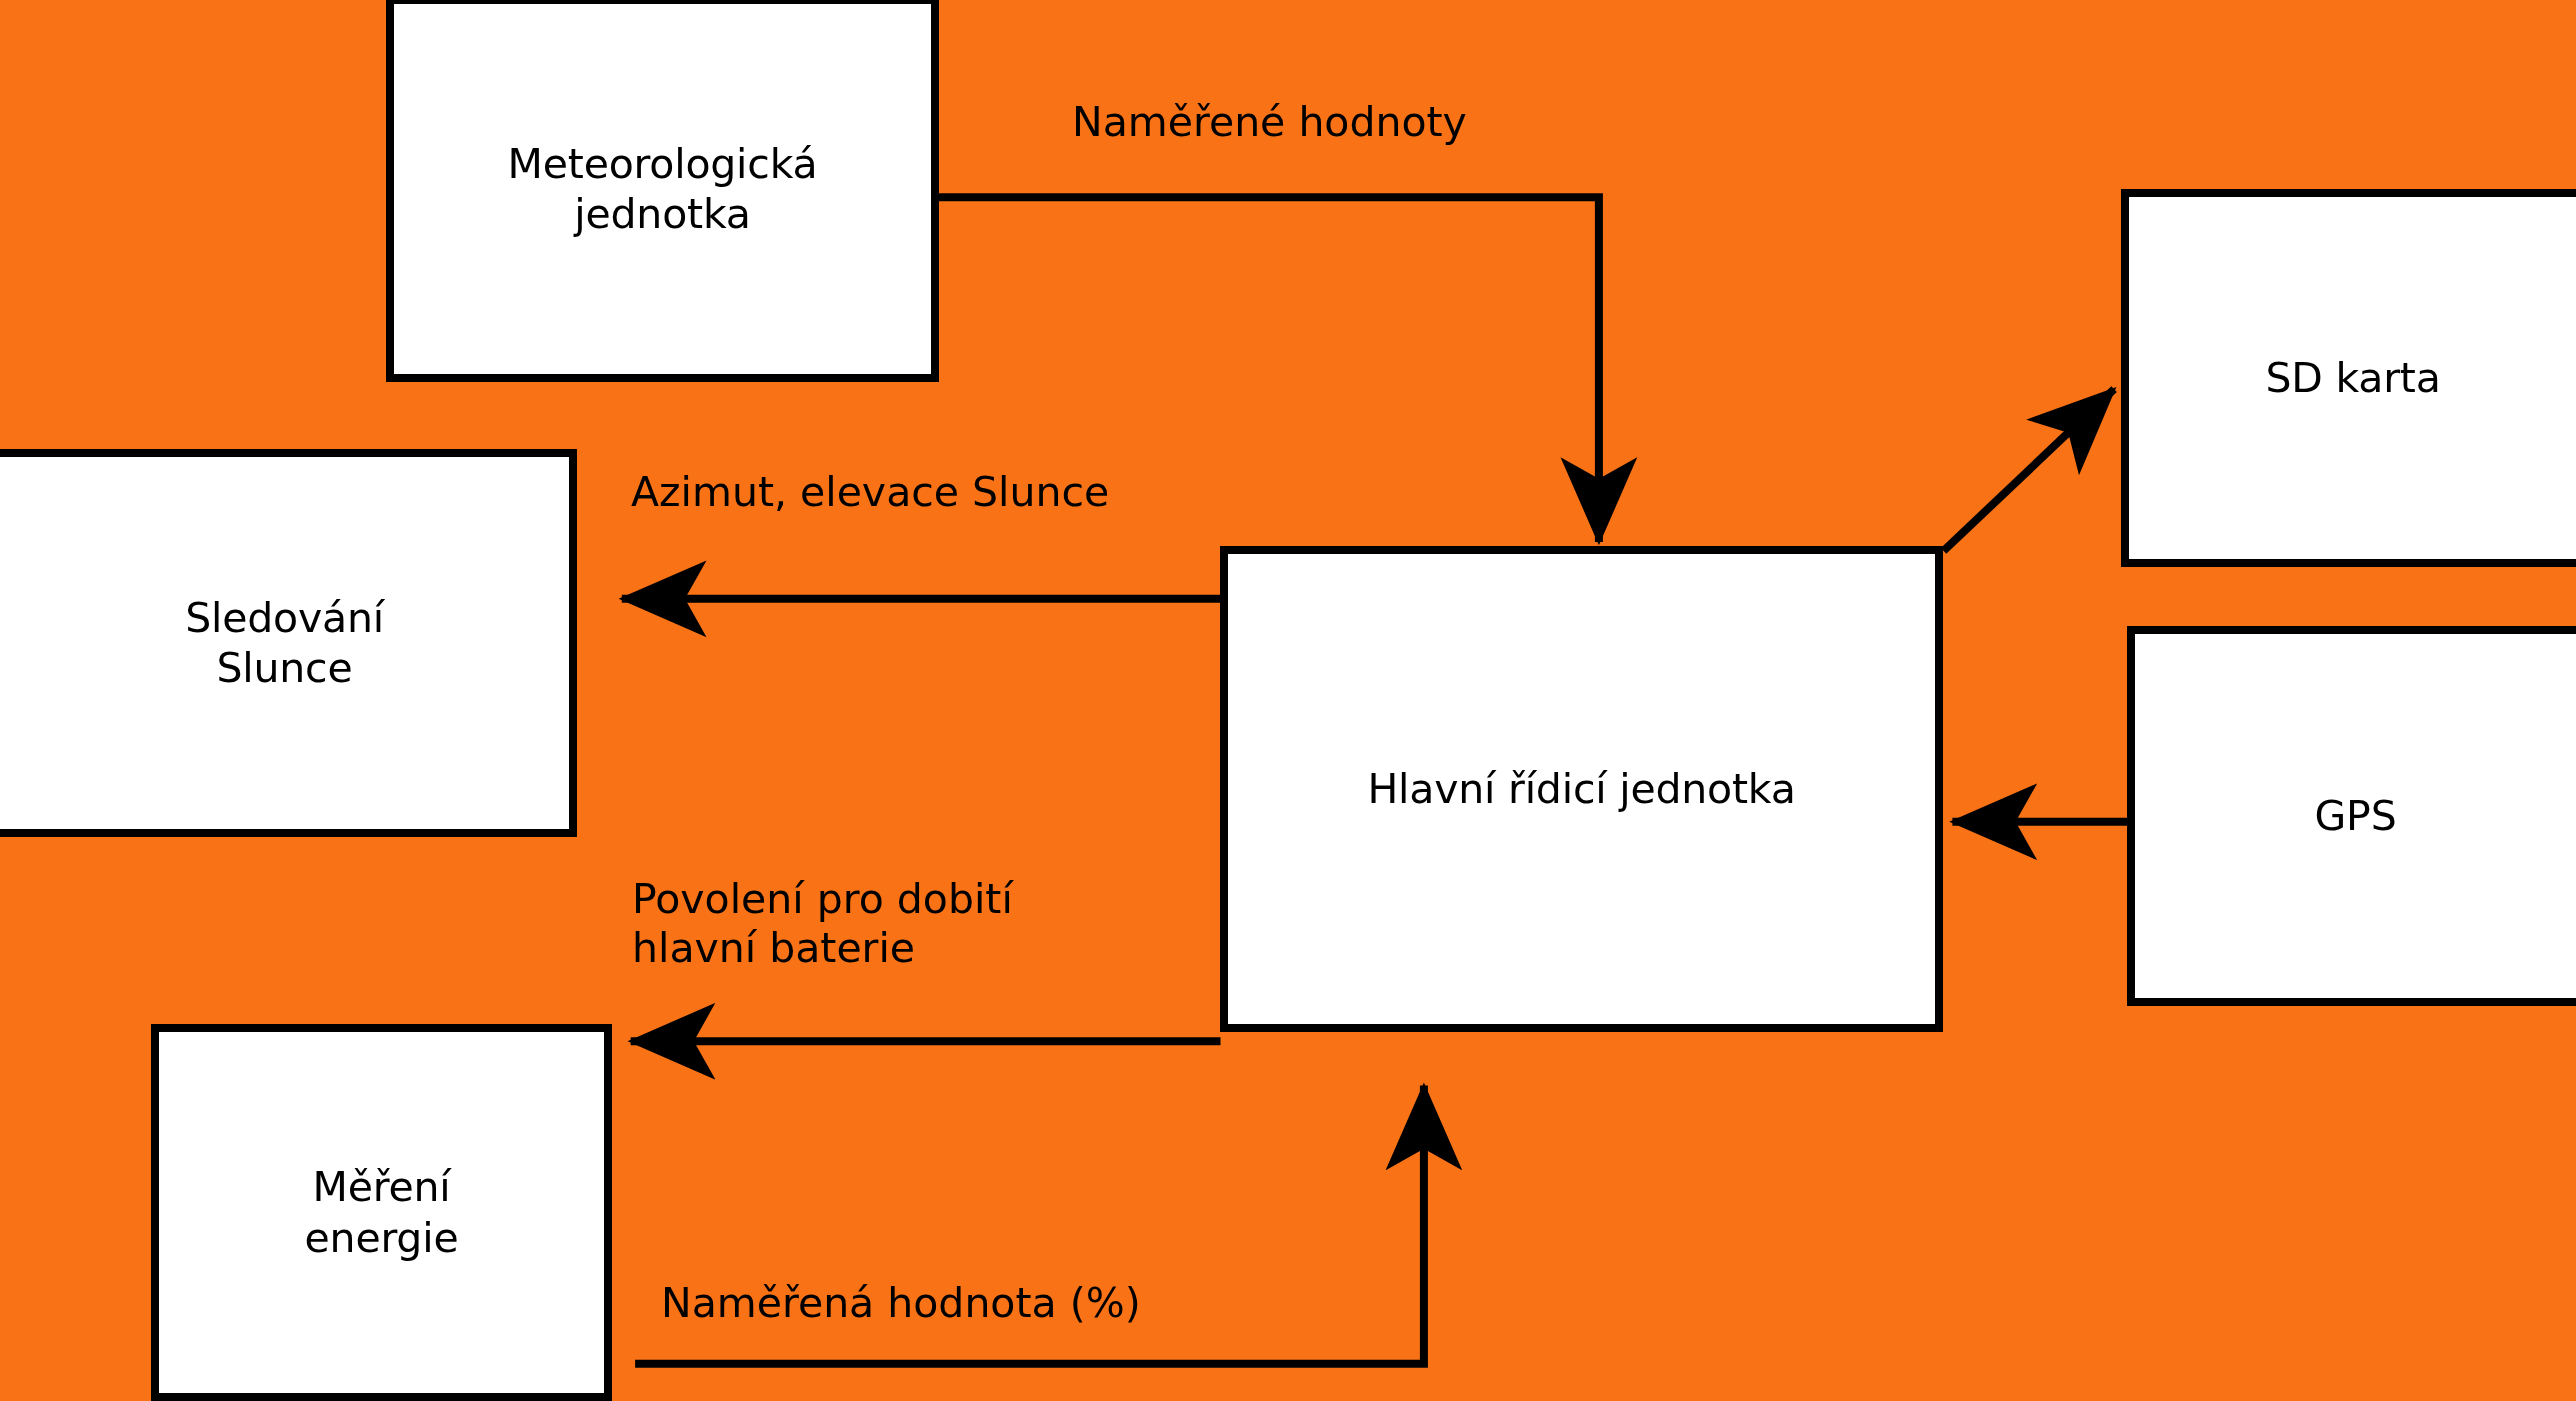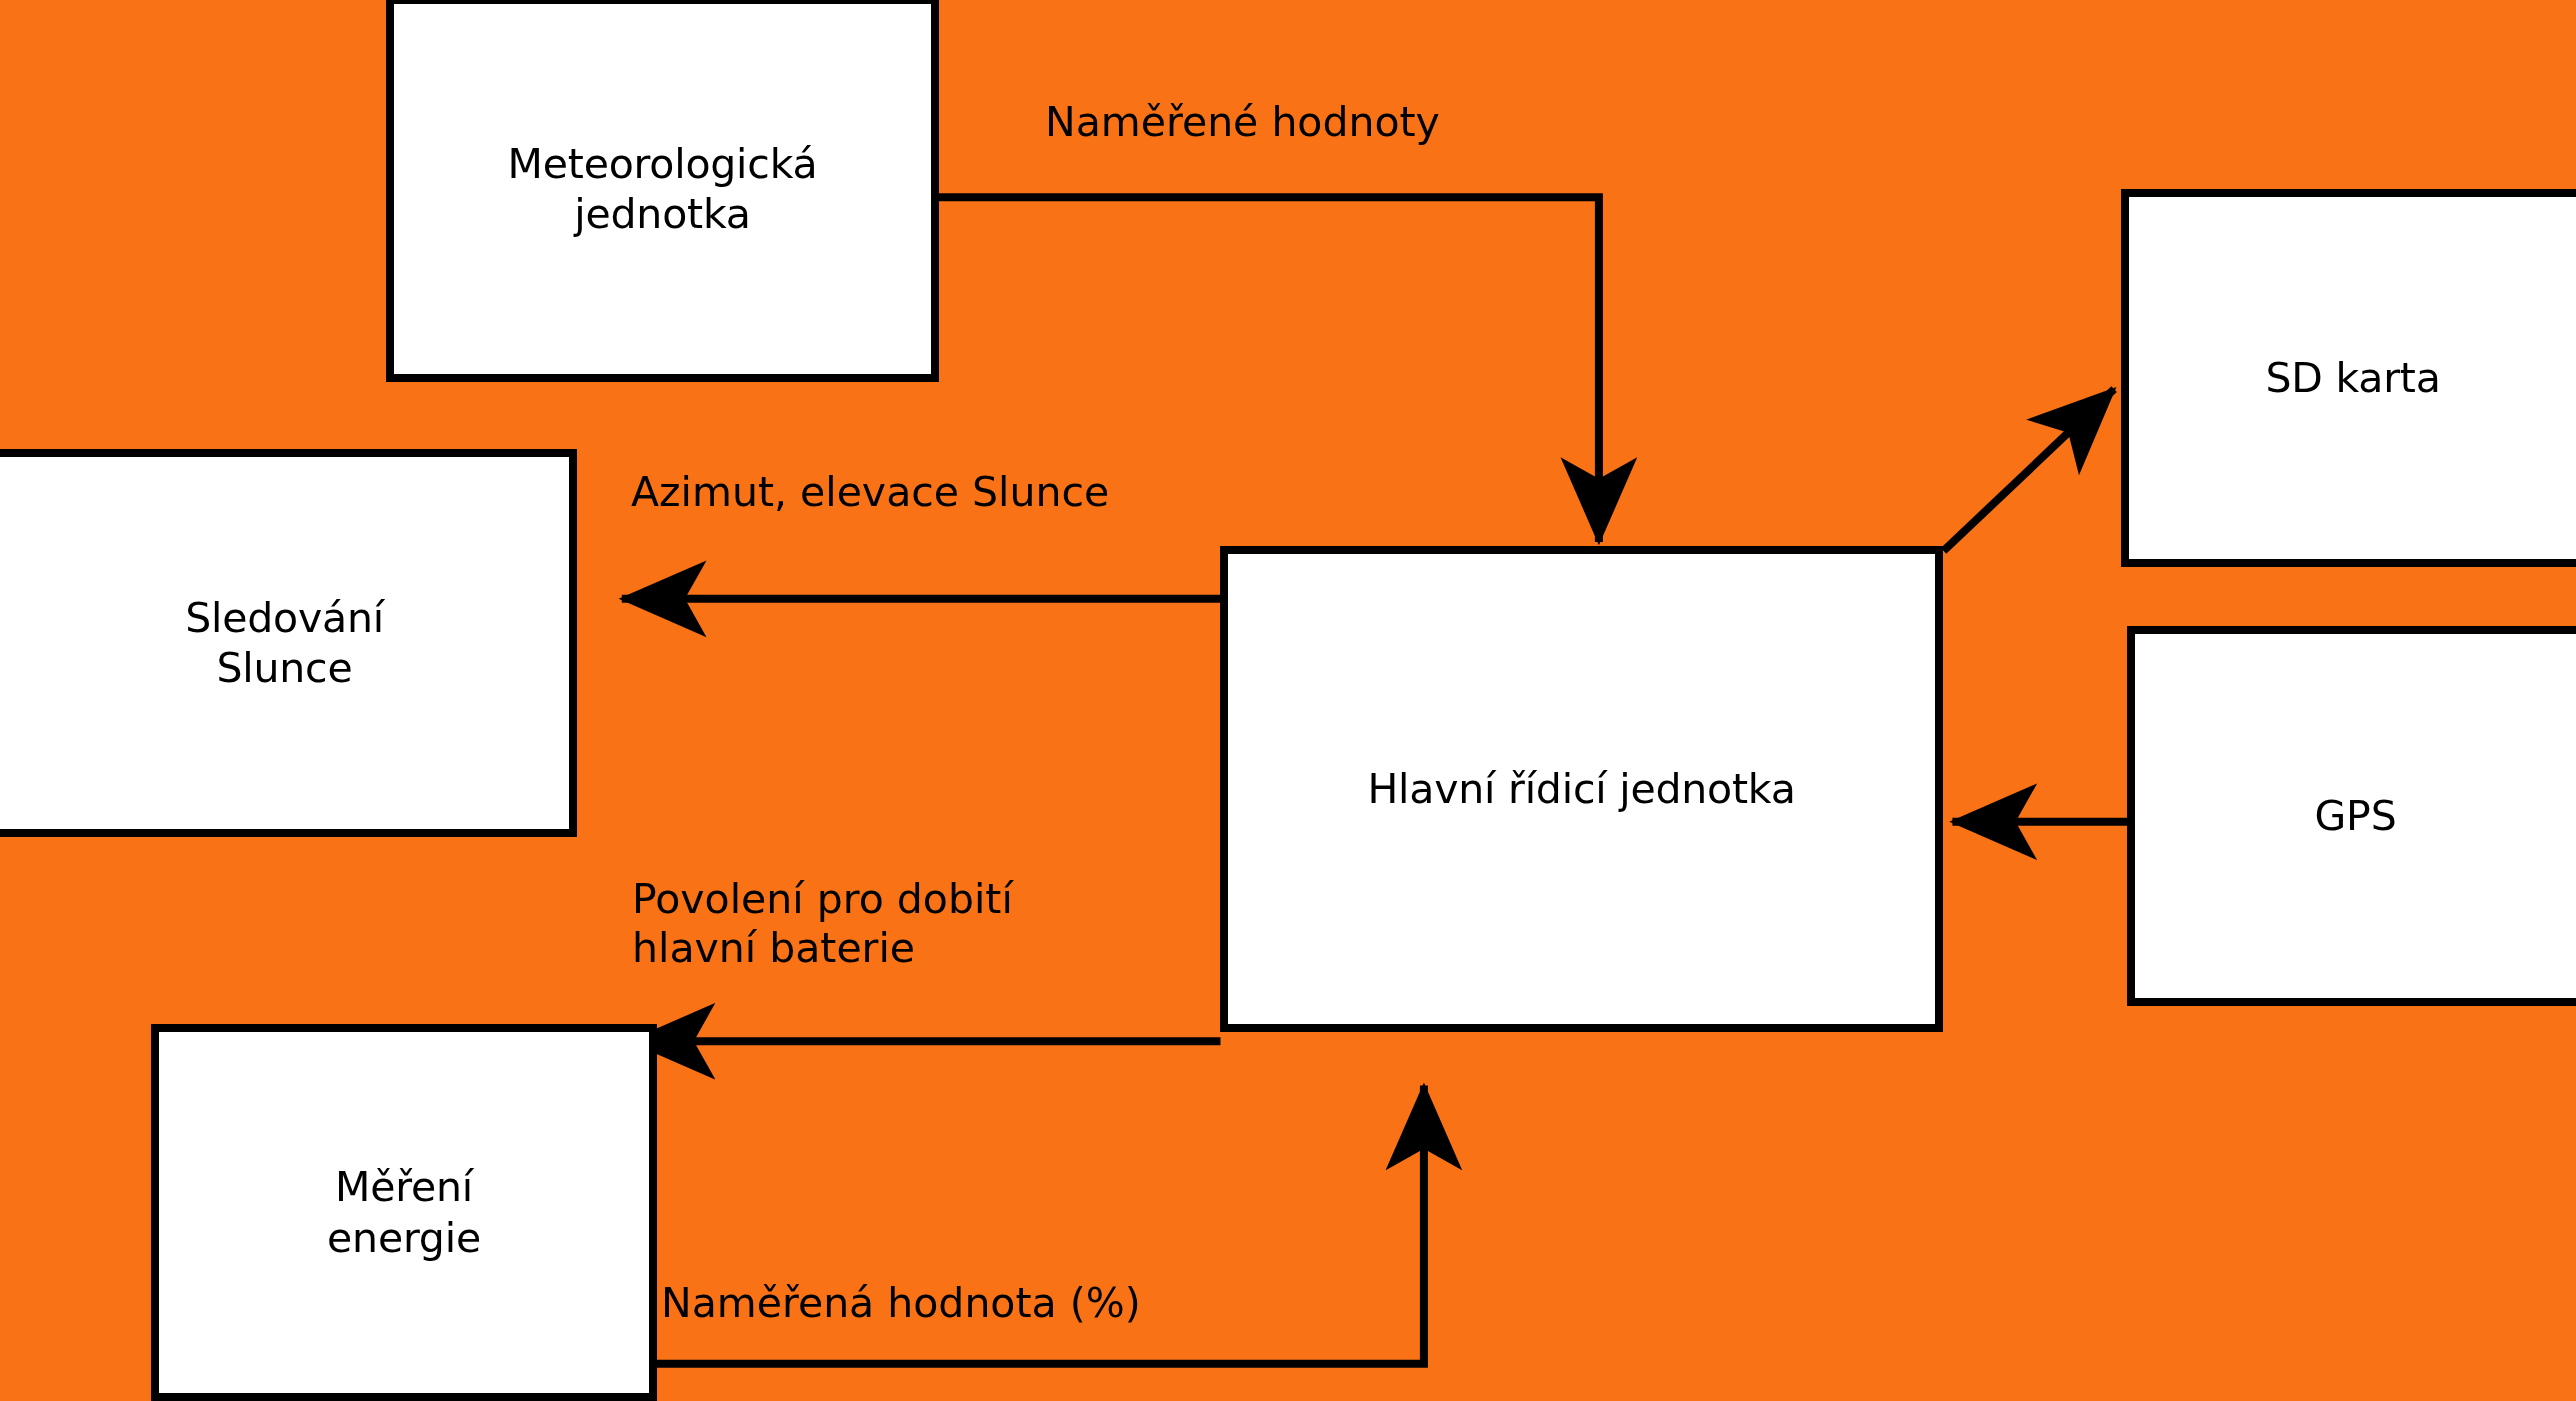--- a/index.html
+++ b/index.html
@@ -76,38 +76,38 @@
   <div class="node-box" style="left:386px; top:-3.6px; width:553px; height:386px;">
     <span class="node-label">Meteorologická
 jednotka</span>
   </div>
 
   <div class="node-box" style="left:-8px; top:449px; width:585px; height:388px;">
     <span class="node-label">Sledování
 Slunce</span>
   </div>
 
-  <div class="node-box" style="left:151px; top:1024px; width:506px; height:377px;">
+  <div class="node-box" style="left:151px; top:1024px; width:461px; height:377px;">
     <span class="node-label">Měření
 energie</span>
   </div>
 
   <div class="node-box" style="left:1220px; top:546px; width:723px; height:486px;">
     <span class="node-label">Hlavní řídicí jednotka</span>
   </div>
 
   <div class="node-box" style="left:2121px; top:189px; width:464px; height:378px;">
     <span class="node-label">SD karta</span>
   </div>
 
   <div class="node-box" style="left:2127px; top:626px; width:457px; height:380px;">
     <span class="node-label">GPS</span>
   </div>
 
-  <div class="edge-label" style="left:1045px; top:98px;">Naměřené hodnoty</div>
+  <div class="edge-label" style="left:1072px; top:98px;">Naměřené hodnoty</div>
 
   <div class="edge-label" style="left:631px; top:468px;text-align:center;">Azimut, elevace Slunce</div>
 
   <div class="edge-label" style="left:632px; top:875px;">Povolení pro dobití
 hlavní baterie</div>
 
   <div class="edge-label" style="left:661px; top:1279px;">Naměřená hodnota (%)</div>
 
 </div>
 

